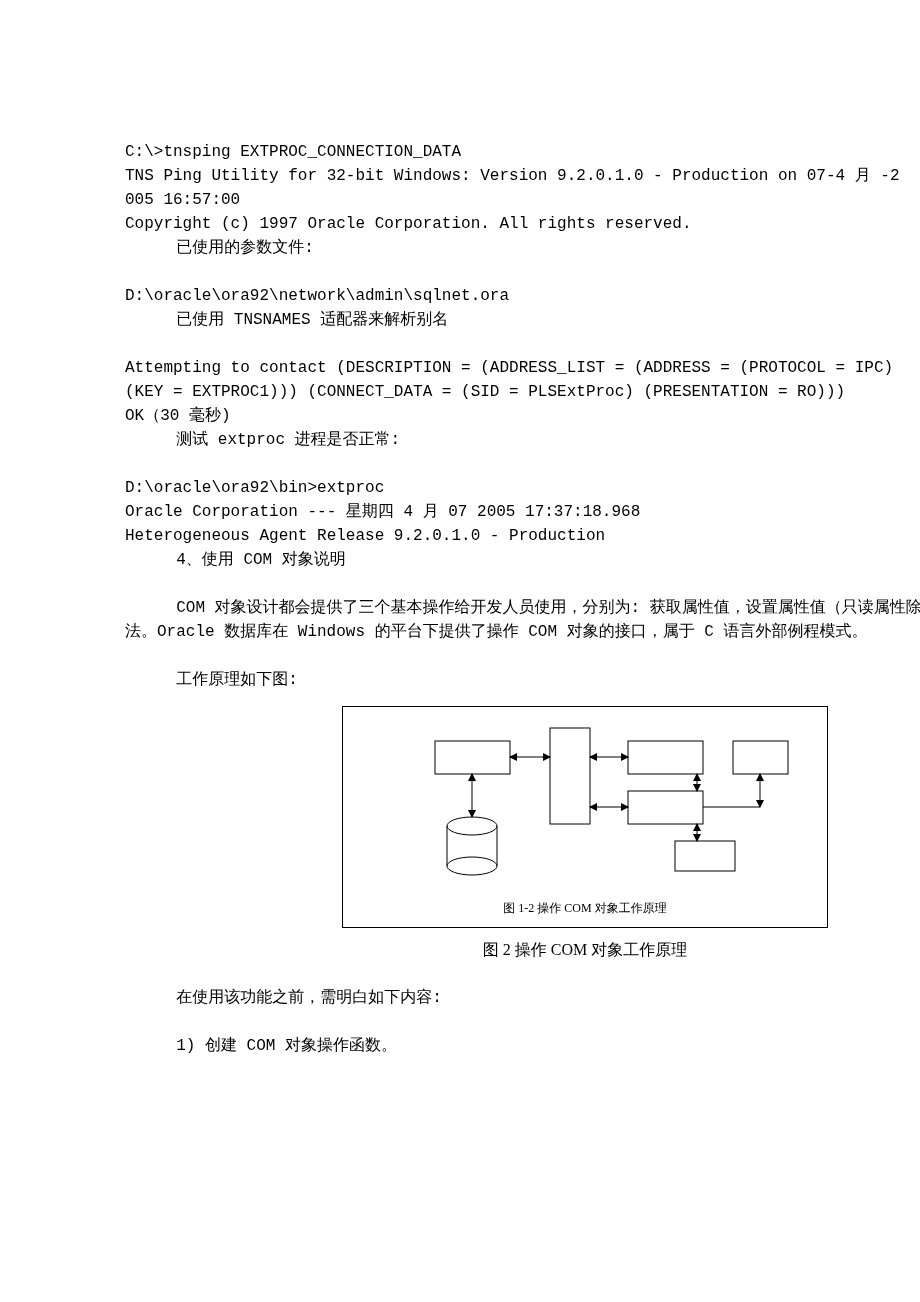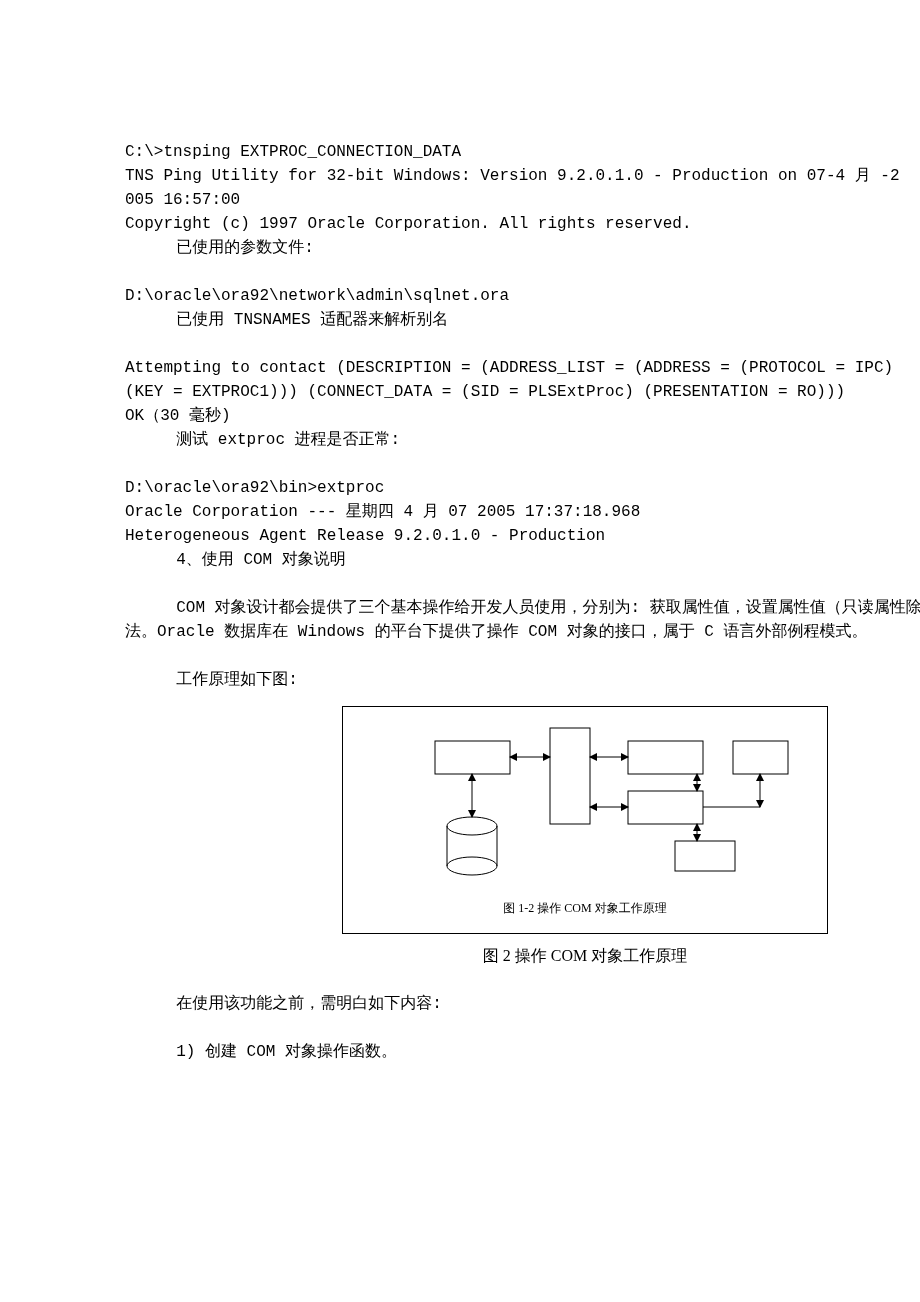--- a/index.html
+++ b/index.html
@@ -24,21 +24,21 @@
   .para-indent {
     text-indent: 3.2em;
   }
   .figure-wrap {
     text-align: center;
     margin: 14px 0 8px 0;
   }
   .figure-box {
     display: inline-block;
     border: 1px solid #000;
-    padding: 14px 22px 16px 22px;
+    padding: 14px 22px 10px 22px;
     width: 440px;
   }
   svg {
     display: block;
     margin: 0 auto;
   }
   .fig-inner-label {
     font-size: 12px;
     margin-top: 8px;
     font-family: "SimSun", serif;

